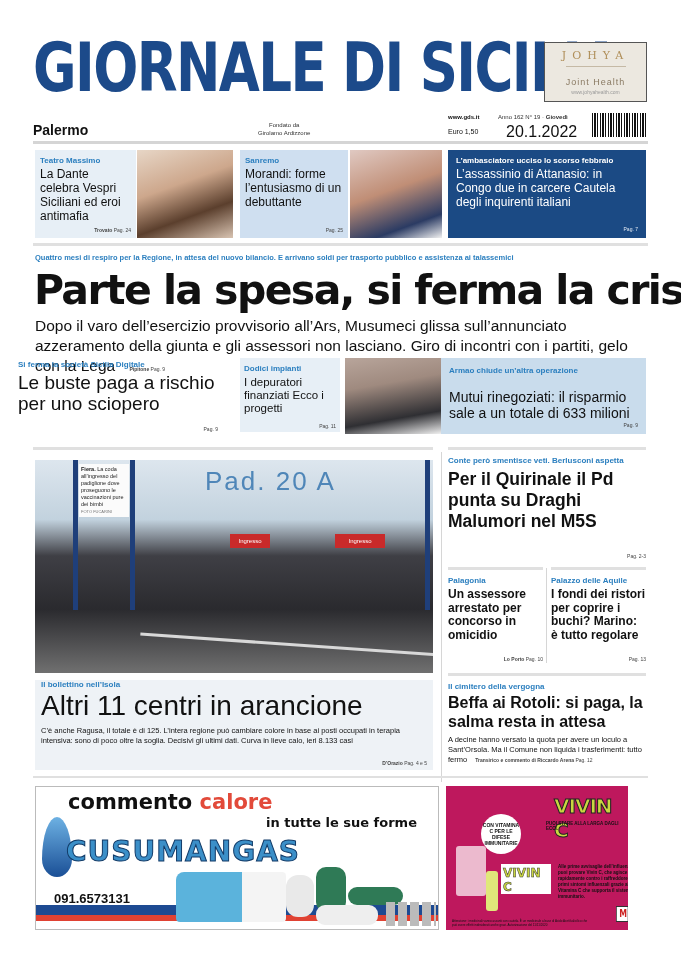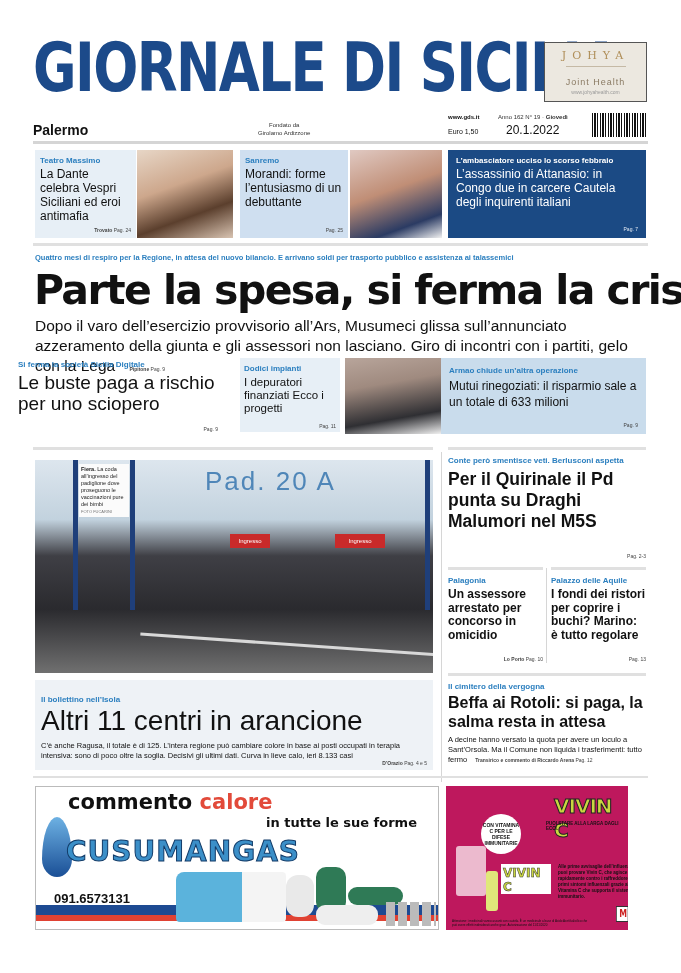--- a/index.html
+++ b/index.html
@@ -17,21 +17,21 @@
   .ad-top .url { font-size: 5px; color: #999; margin-top: 2px; }
   .ad-top .line { width: 60px; height: 1px; background: #c5b9a5; margin-top: 4px; }
 
   .meta-row { left: 33px; top: 110px; width: 615px; height: 30px; }
   .city { position: absolute; left: 0; top: 12px; font-weight: bold; font-size: 14px; }
   .founded { position: absolute; left: 225px; top: 11px; font-size: 6px; color: #333; text-align: center; line-height: 8px; }
   .site { position: absolute; left: 415px; top: 4px; font-size: 6px; font-weight: bold; }
   .price { position: absolute; left: 415px; top: 18px; font-size: 7px; }
   .issue { position: absolute; left: 465px; top: 4px; font-size: 6px; color: #333; }
   .issue b { font-weight: bold; }
-  .date { position: absolute; left: 473px; top: 13px; font-size: 12px; }
+  .date { position: absolute; left: 473px; top: 13px; font-size: 16px; }
   .barcode { position: absolute; left: 559px; top: 3px; width: 55px; height: 24px; background: repeating-linear-gradient(90deg, #111 0 1px, #fff 1px 2px, #111 2px 4px, #fff 4px 5px, #111 5px 6px, #fff 6px 8px); }
   .rule { height: 3px; background: #d5d5d5; }
 
   
   .teaser { font-family: "Liberation Sans", sans-serif; }
   .kicker { color: #2b7fbf; font-weight: bold; font-size: 8px; }
   .kicker-white { color: #ffffff; font-weight: bold; font-size: 8px; }
   .pag { font-size: 5px; color: #444; position: absolute; }
   .pag b { font-weight: bold; }
 
@@ -53,38 +53,38 @@
   .main-sum { left: 35px; top: 316px; width: 610px; font-size: 15.5px; line-height: 20px; color: #111; }
   .main-sum .pag { position: static; }
 
   
   .s1 { left: 18px; top: 360px; width: 200px; height: 78px; }
   .s1 .hl { font-size: 19px; line-height: 21px; margin-top: 3px; }
   .s2 { left: 240px; top: 358px; width: 100px; height: 74px; background: #e7eff6; padding: 6px 4px; }
   .s2 .hl { font-size: 11.5px; line-height: 13px; margin-top: 3px; }
   .photo3 { left: 345px; top: 358px; width: 96px; height: 76px; background: linear-gradient(170deg, #b8a59b 0%, #9f8a7f 35%, #2f2f33 75%, #f0f0f0 100%); }
   .s3 { left: 441px; top: 358px; width: 205px; height: 76px; background: #c9dcec; padding: 8px 8px; }
-  .s3 .hl { font-size: 12px; line-height: 16px; margin-top: 3px; }
+  .s3 .hl { font-size: 14px; line-height: 16px; margin-top: 14px; }
 
   .rule3 { left: 33px; top: 447px; width: 400px; height: 3px; background: #e0e0e0; }
   .rule4 { left: 448px; top: 447px; width: 198px; height: 3px; background: #e0e0e0; }
   .vrule { left: 441px; top: 452px; width: 1px; height: 330px; background: #d6d6d6; }
 
   
   .bigphoto { left: 35px; top: 460px; width: 398px; height: 213px; background: linear-gradient(180deg, #dde6ee 0%, #c2d2de 28%, #3f3f45 45%, #2a2a2e 70%, #707070 100%); overflow: hidden; }
   .bp-sign { position: absolute; left: 170px; top: 6px; font-size: 26px; color: #4f86b8; letter-spacing: 2px; }
   .bp-caption { position: absolute; left: 44px; top: 4px; width: 50px; font-size: 5.5px; line-height: 7px; color: #222; background: #fbfbfb; padding: 2px; }
   .bp-caption b { font-weight: bold; }
   .bp-caption .credit { display: block; font-size: 4px; color: #777; }
   .bp-door1 { position: absolute; left: 195px; top: 74px; width: 40px; height: 14px; background: #c92a2a; color: #fff; font-size: 6px; text-align: center; line-height: 14px; }
   .bp-door2 { position: absolute; left: 300px; top: 74px; width: 50px; height: 14px; background: #c92a2a; color: #fff; font-size: 6px; text-align: center; line-height: 14px; }
   .bp-pillar { position: absolute; top: 0; width: 5px; height: 150px; background: #1f3f7a; }
   .bp-rail { position: absolute; left: 105px; top: 183px; width: 300px; height: 3px; background: #d8d8d8; transform: rotate(4deg); }
 
-  .bulletin { left: 35px; top: 680px; width: 398px; height: 90px; background: #eef2f6; padding: 15px 6px; }
+  .bulletin { left: 35px; top: 680px; width: 398px; height: 90px; background: #eef2f6; padding: 0 6px; }
   .bulletin .hl { font-size: 28px; line-height: 32px; margin-top: 1px; }
   .bulletin .body { font-size: 7.5px; line-height: 10px; margin-top: 4px; }
   .bulletin .pag { right: 6px; bottom: 4px; }
 
   
   .r1 { left: 448px; top: 456px; width: 198px; height: 105px; }
   .r1 .hl { font-weight: bold; font-size: 17.5px; line-height: 21px; margin-top: 4px; }
   .rule5 { left: 448px; top: 567px; width: 95px; height: 3px; background: #e0e0e0; }
   .rule6 { left: 551px; top: 567px; width: 95px; height: 3px; background: #e0e0e0; }
   .vrule2 { left: 546px; top: 568px; width: 1px; height: 95px; background: #d6d6d6; }

